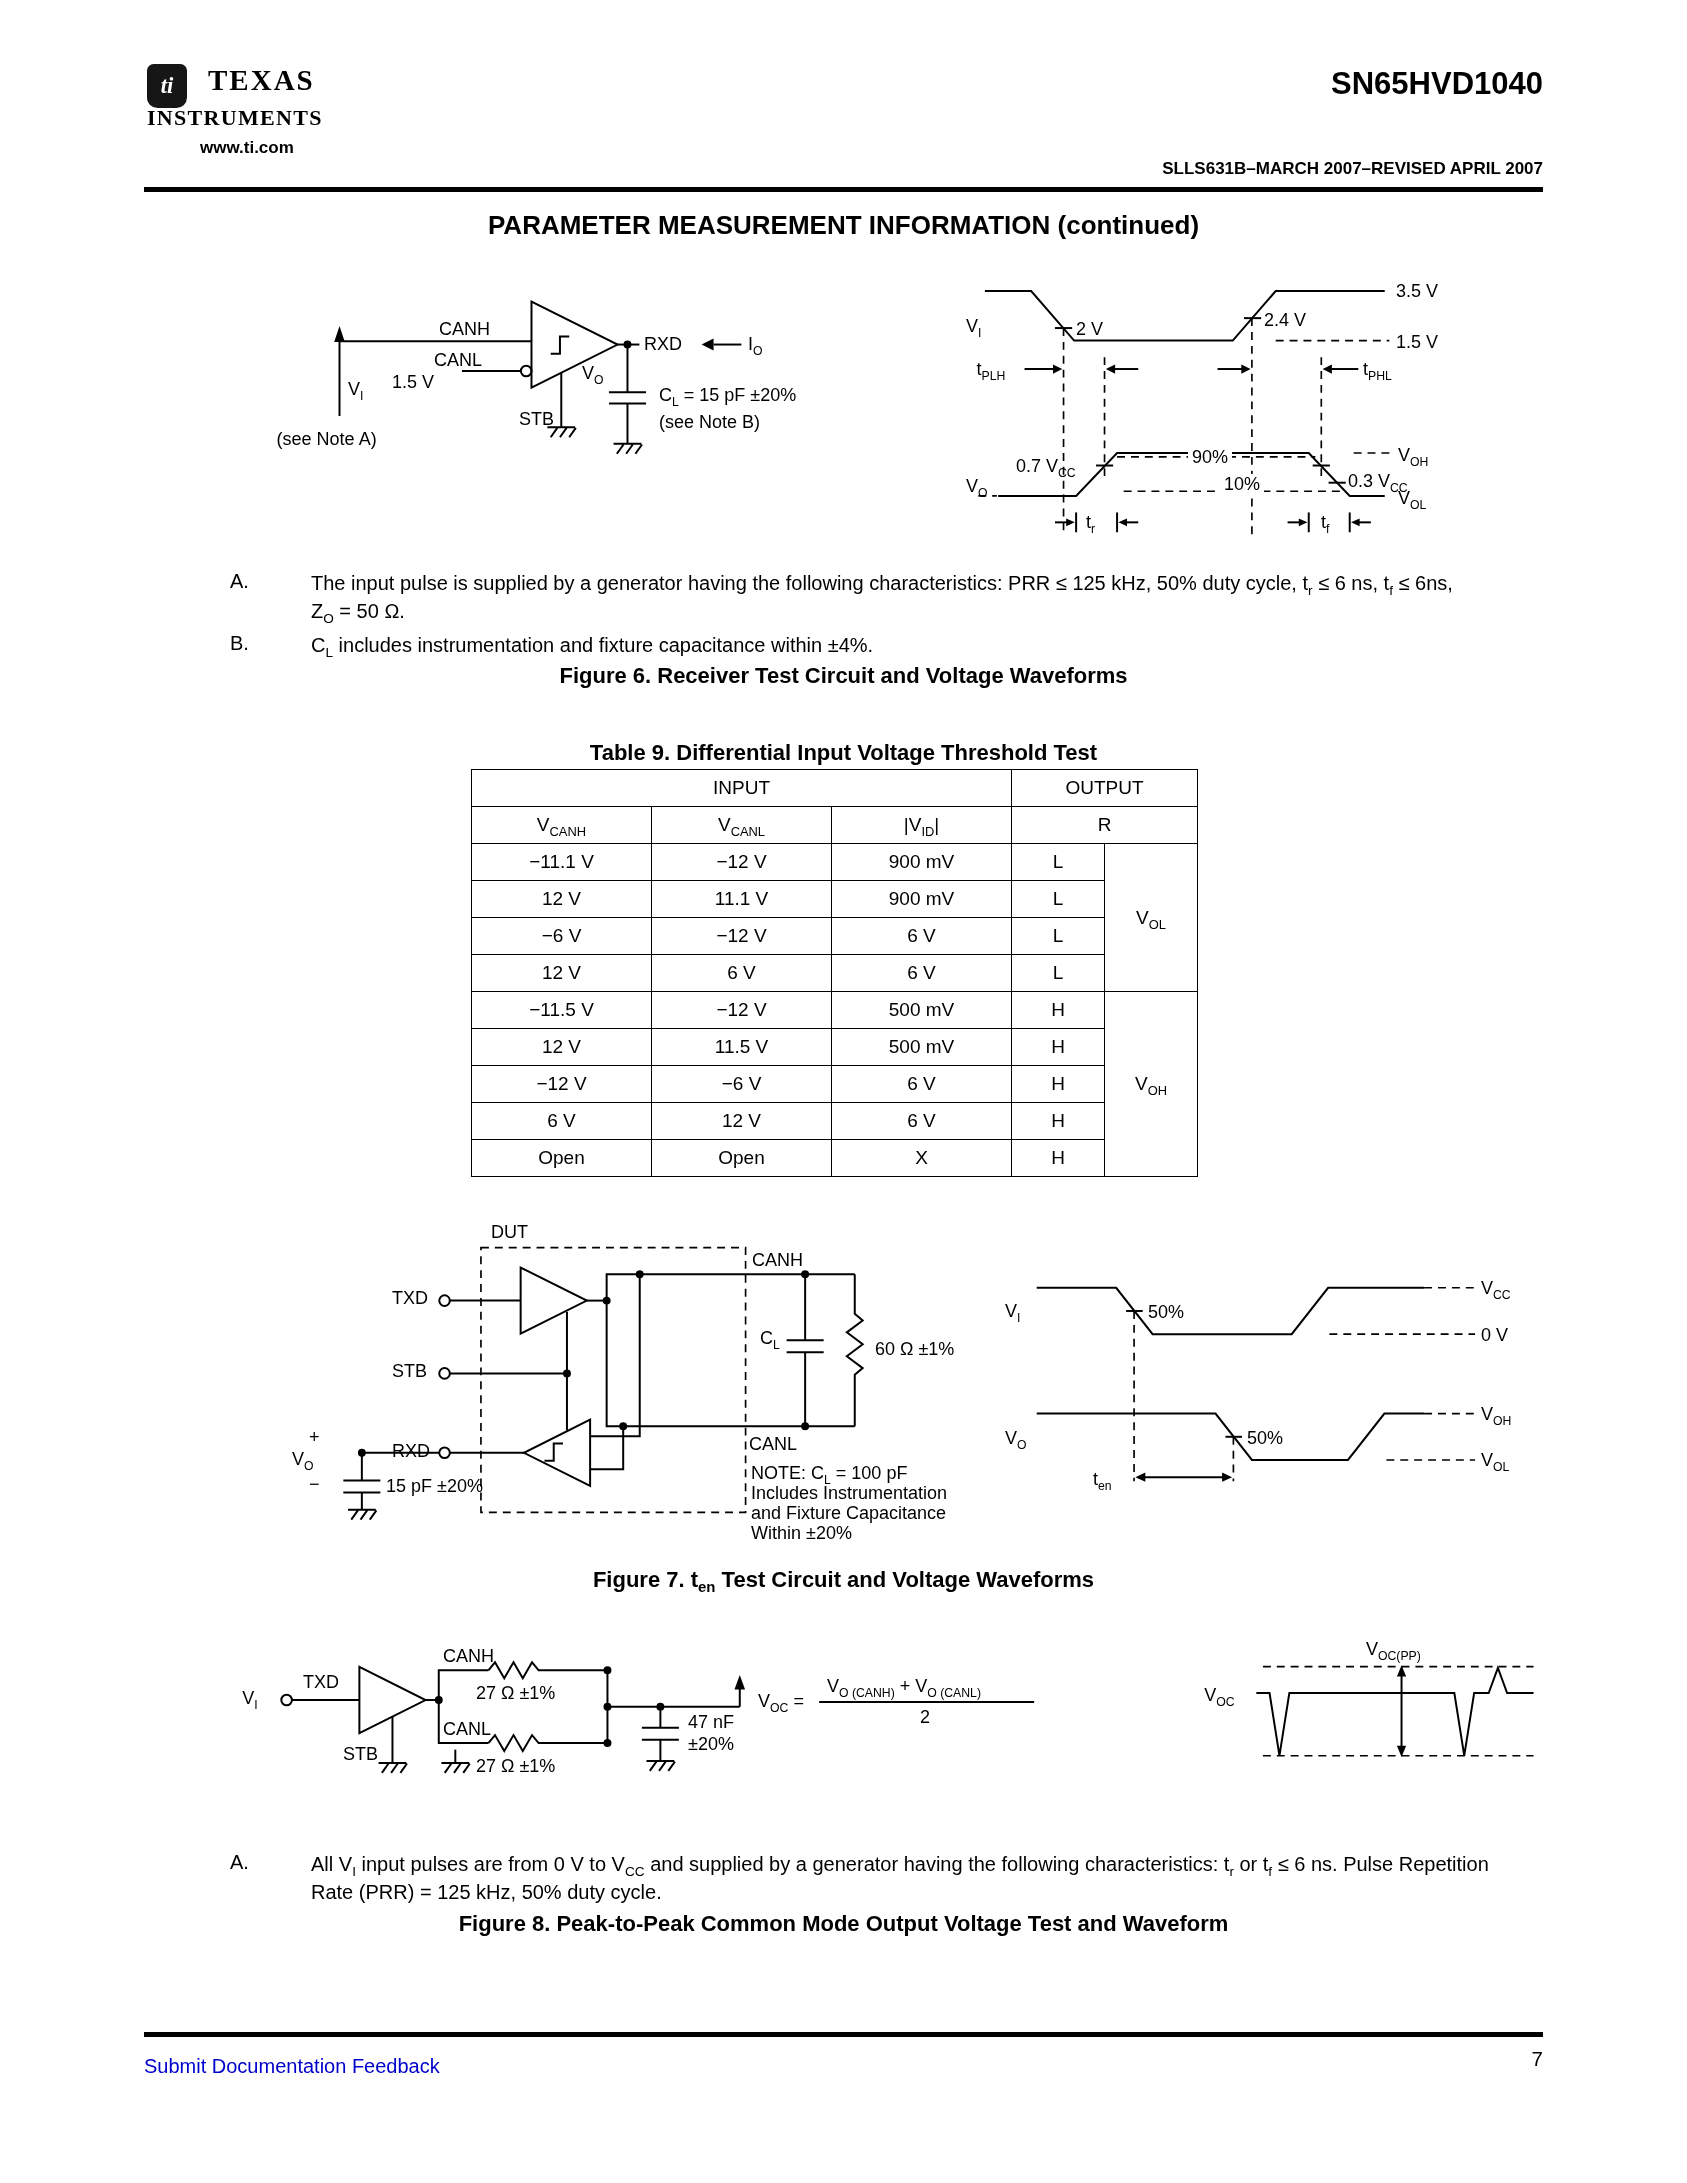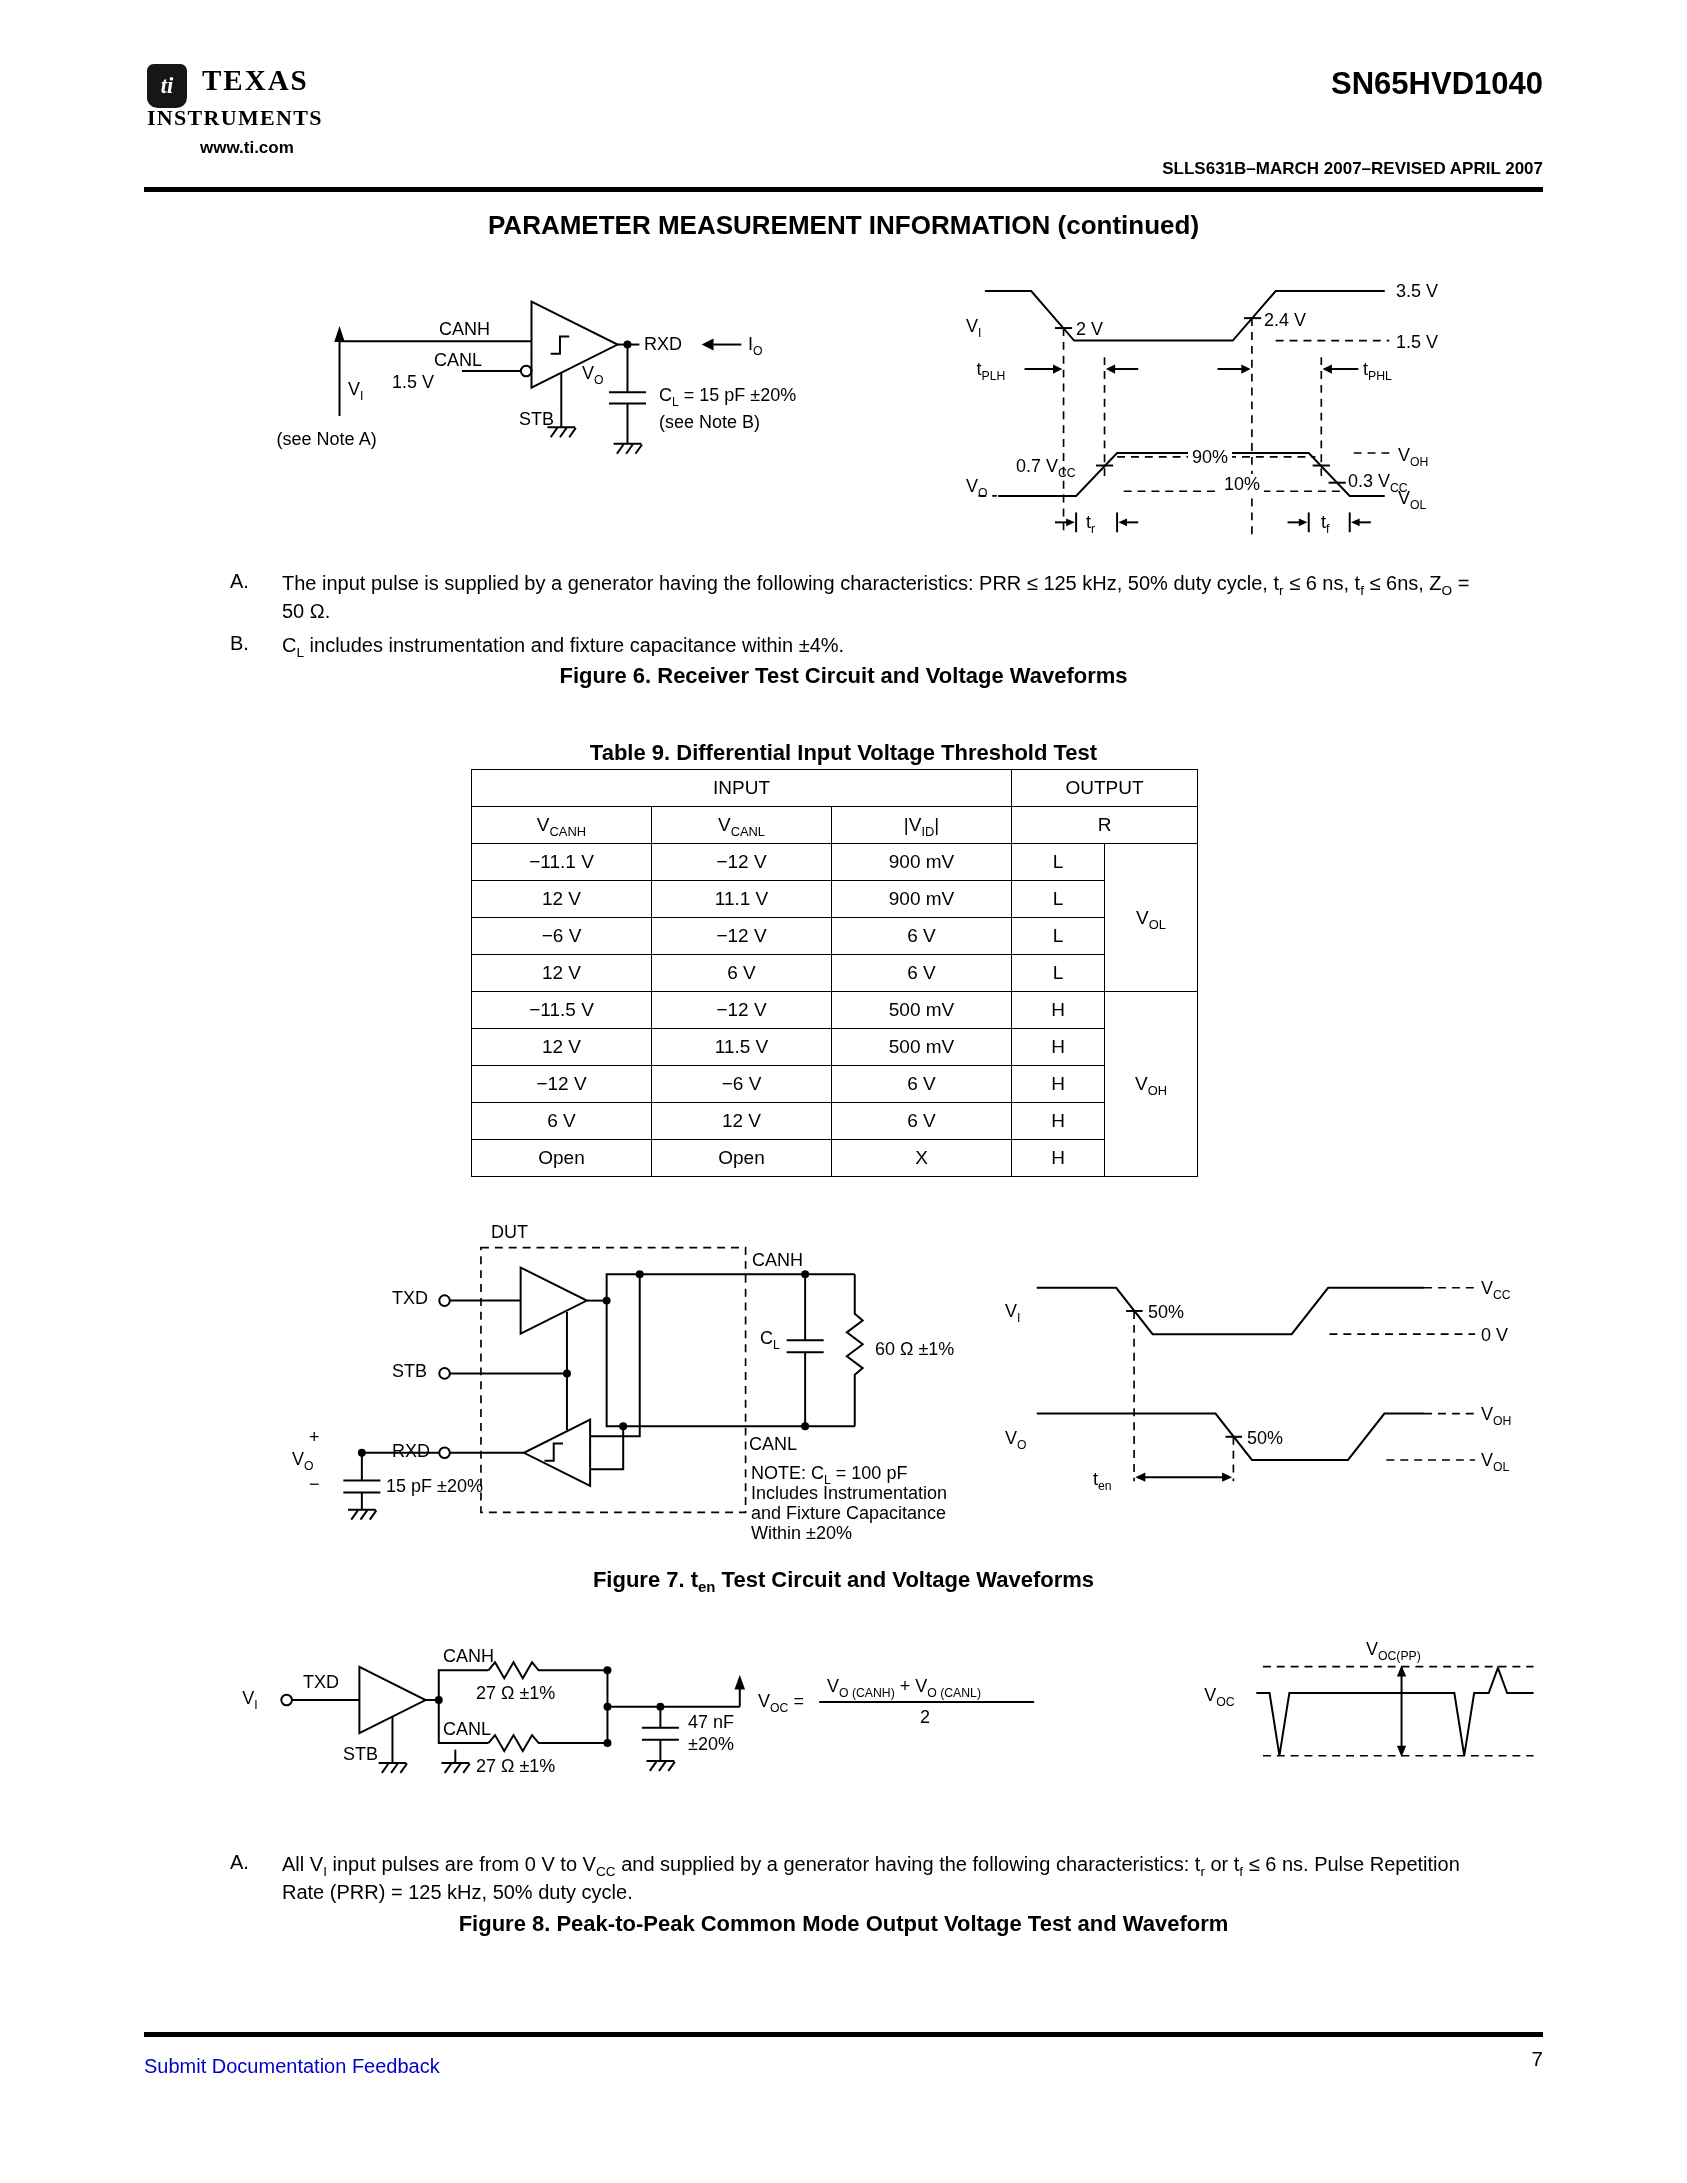--- a/index.html
+++ b/index.html
@@ -9,38 +9,38 @@
   .lbl { position:absolute; font-size:18px; line-height:1.15; white-space:nowrap; }
   .bg  { background:#fff; padding:0 4px; }
   .diag { position:absolute; }
   .diag > svg { position:absolute; left:0; top:0; }
   .s { stroke:#000; stroke-width:3; fill:none; }
   .d { stroke:#000; stroke-width:2.5; fill:none; stroke-dasharray:12 9; }
   .f { fill:#000; stroke:none; }
   .term { fill:#fff; stroke:#000; stroke-width:3; }
   .rule { position:absolute; left:144px; width:1399px; height:4.6px; background:#000; }
   .logo-block { position:absolute; left:147px; top:64px; }
-  .logo-row { display:flex; align-items:flex-start; gap:15px; }
+  .logo-row { display:flex; align-items:flex-start; gap:21px; }
   .ti-bug { width:40px; height:44px; background:#161616; border-radius:6.6px 6.6px 10.6px 10.6px;
             color:#fff; display:flex; align-items:center; justify-content:center;
             font:italic 700 22.5px "Liberation Serif", serif; }
   .texas { font:700 29px "Liberation Serif", serif; letter-spacing:2px; margin-top:0; }
   .instruments { font:700 22px "Liberation Serif", serif; letter-spacing:1.3px; margin-top:-2.6px; }
   .website { font:700 17px "Liberation Sans", sans-serif; margin-top:6.6px; margin-left:53px; }
   .part-number { position:absolute; right:144px; top:66px; font-weight:700; font-size:31px; }
   .doc-revision { position:absolute; right:144px; top:159px; font-weight:700; font-size:17px; }
   .page-title { position:absolute; left:144px; top:210px; width:1399px; text-align:center;
                 font-size:26px; font-weight:700; }
   .fig { position:absolute; }
   .caption { position:absolute; left:144px; width:1399px; text-align:center;
              font-weight:700; font-size:22px; }
   .notes { position:absolute; font-size:20px; }
   .note-row { display:flex; align-items:flex-start; margin-bottom:6.6px; }
   .note-id { width:52px; flex:0 0 auto; }
-  .note-text { flex:1; line-height:1.38; }
+  .note-text { flex:1; line-height:1.38;margin-left:29px; }
   .t1 { position:absolute; left:471px; top:769px; border-collapse:collapse; font-size:19px; }
   .t1 th, .t1 td { border:1.3px solid #000; text-align:center; vertical-align:middle;
                    height:36px; padding:0 6.6px; }
   .t1 th { font-weight:400; }
   .footer-link { position:absolute; left:144px; top:2055px; width:1399px; text-align:left;
                  font-size:20px; color:#0000cc; cursor:pointer; }
   .page-num { position:absolute; right:144px; top:2047px; font-size:20.5px; }
 </style>
 </head>
 <body>

